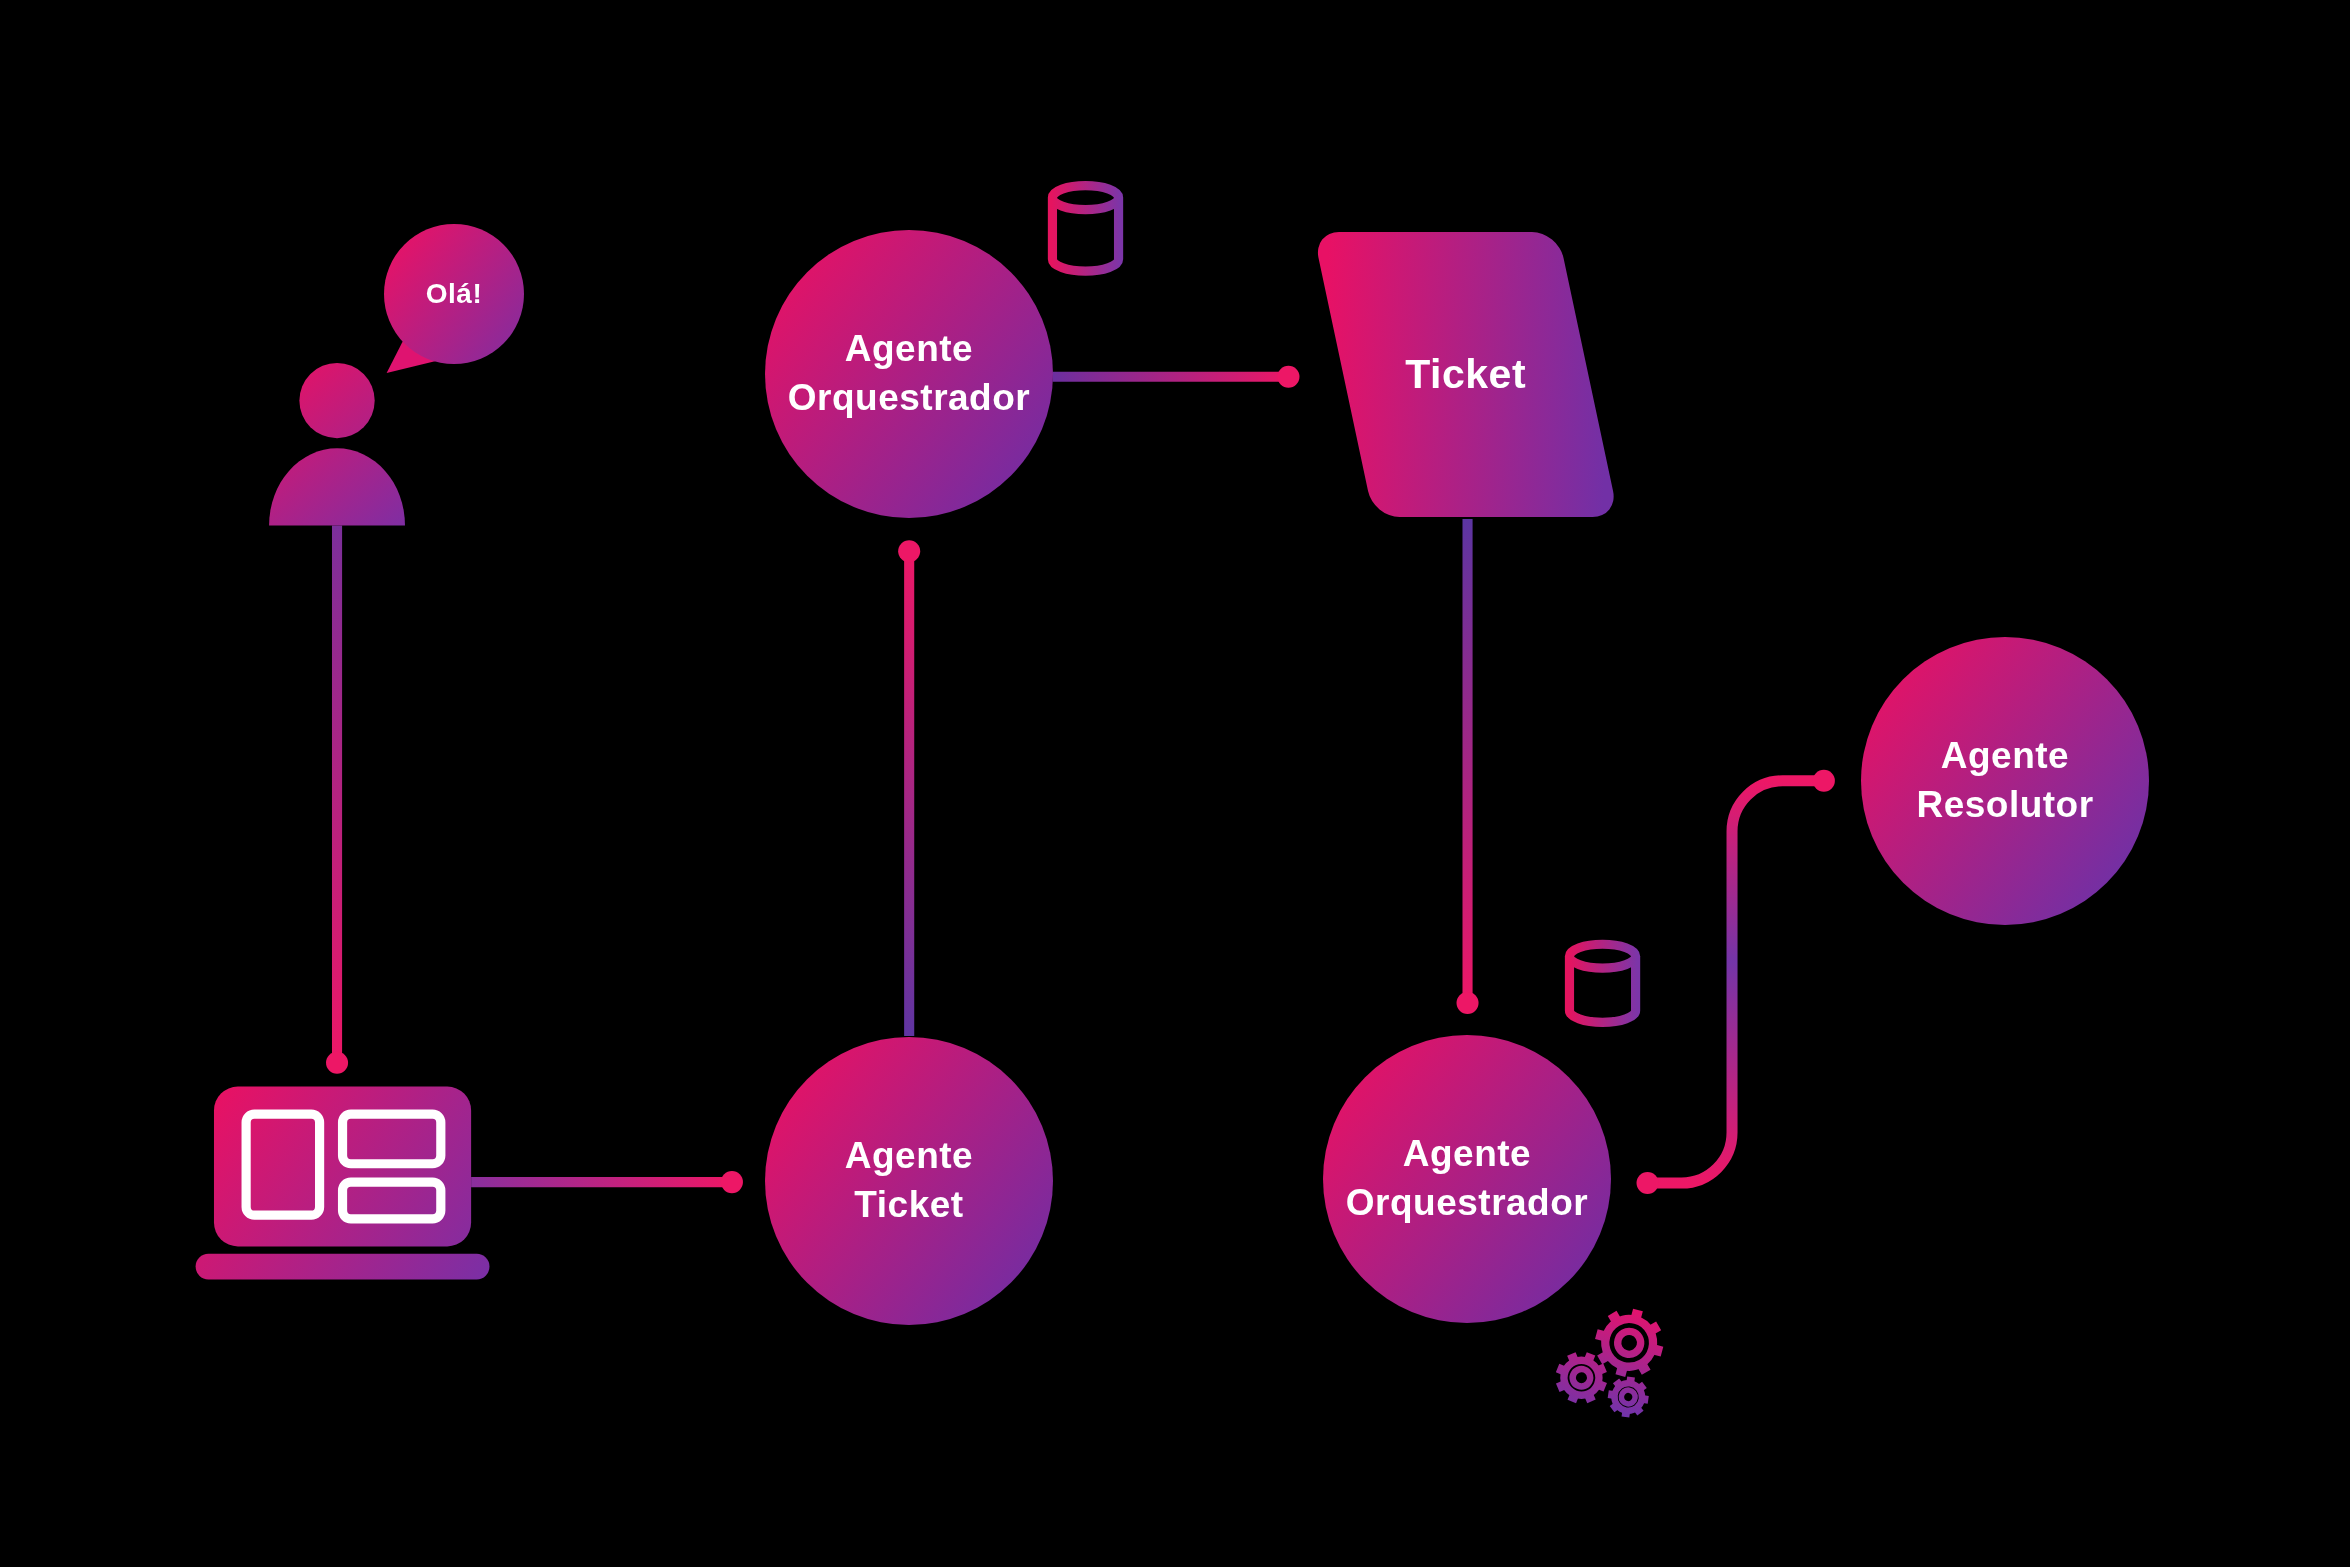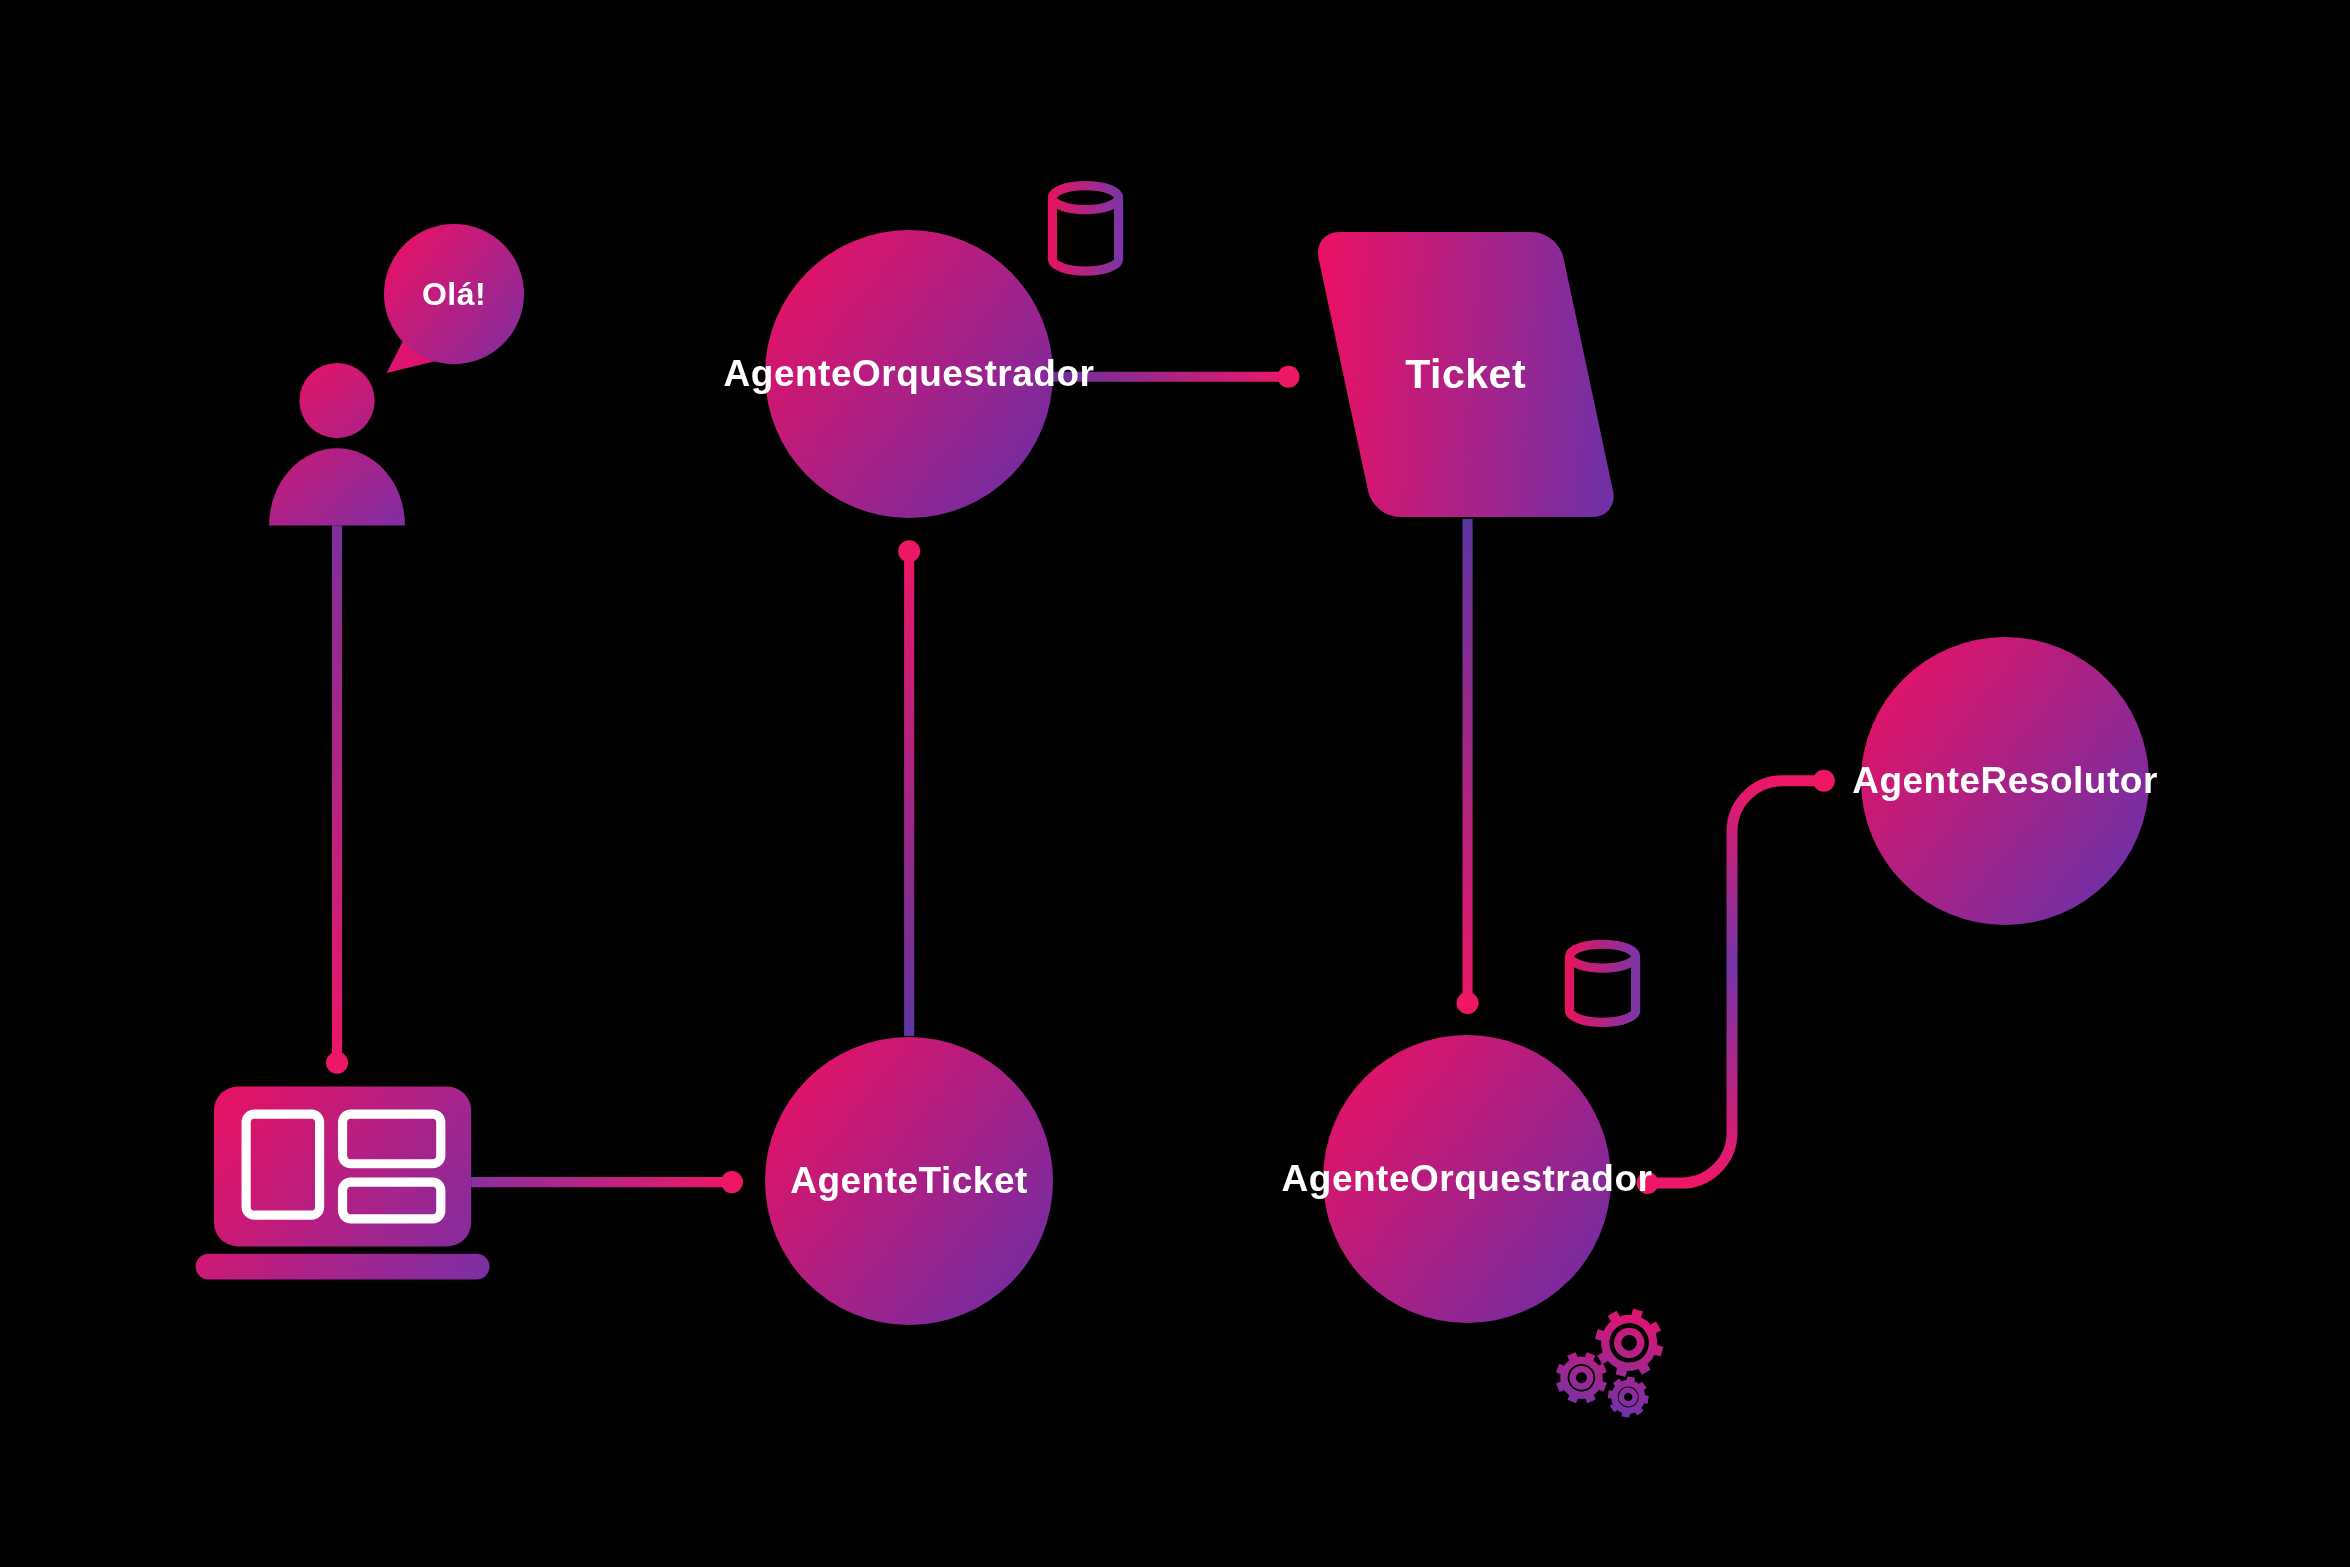--- a/index.html
+++ b/index.html
@@ -10,21 +10,21 @@
     overflow:hidden;
     font-family:"Liberation Sans",sans-serif;
   }
   .layer{position:absolute;left:0;top:0;}
   
   .node{
     position:absolute;
     width:288px;height:288px;
     border-radius:50%;
     background:linear-gradient(128deg,#E91163 6%,#6C2EA6 96%);
-    display:flex;flex-direction:row;align-items:center;justify-content:center;
+    display:flex;flex-direction:column;align-items:center;justify-content:center;
     text-align:center;
     color:#fff;
     font-weight:700;
     font-size:37px;
     line-height:1.32;
     letter-spacing:0.5px;
   }
   .node-categorizador{left:765px;top:230px;}
   .node-pomelo{left:765px;top:1037px;}
   .node-orquestrador{left:1323px;top:1035px;}
@@ -42,21 +42,21 @@
   .ticket .lbl{
     transform:skewX(-12deg);
     color:#fff;font-weight:700;font-size:41px;letter-spacing:0.5px;
   }
   
   .bubble{
     position:absolute;left:384px;top:224px;
     width:140px;height:140px;border-radius:50%;
     background:linear-gradient(128deg,#E81266 8%,#842C9E 95%);
     display:flex;align-items:center;justify-content:center;
-    color:#fff;font-weight:700;font-size:32px;letter-spacing:0.5px;
+    color:#fff;font-weight:700;font-size:28px;letter-spacing:0.5px;
   }
 </style>
 </head>
 <body>
 
 <div class="stage">
 
   <svg class="layer" width="2351" height="1568" viewBox="0 0 2560 1707">
     <defs>
       <linearGradient id="gLineA" gradientUnits="userSpaceOnUse" x1="367" y1="572" x2="367" y2="1157">

